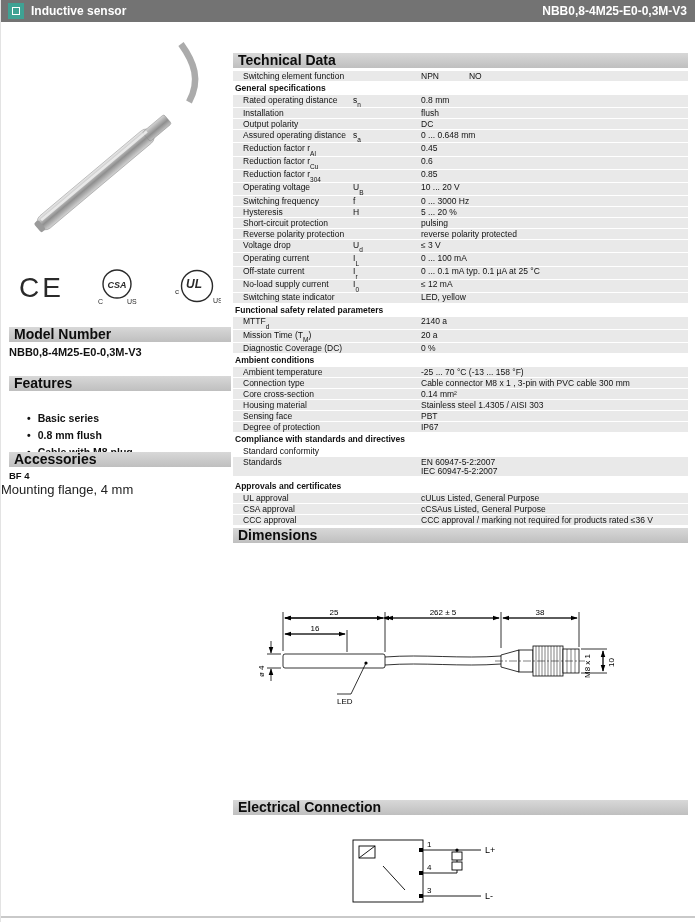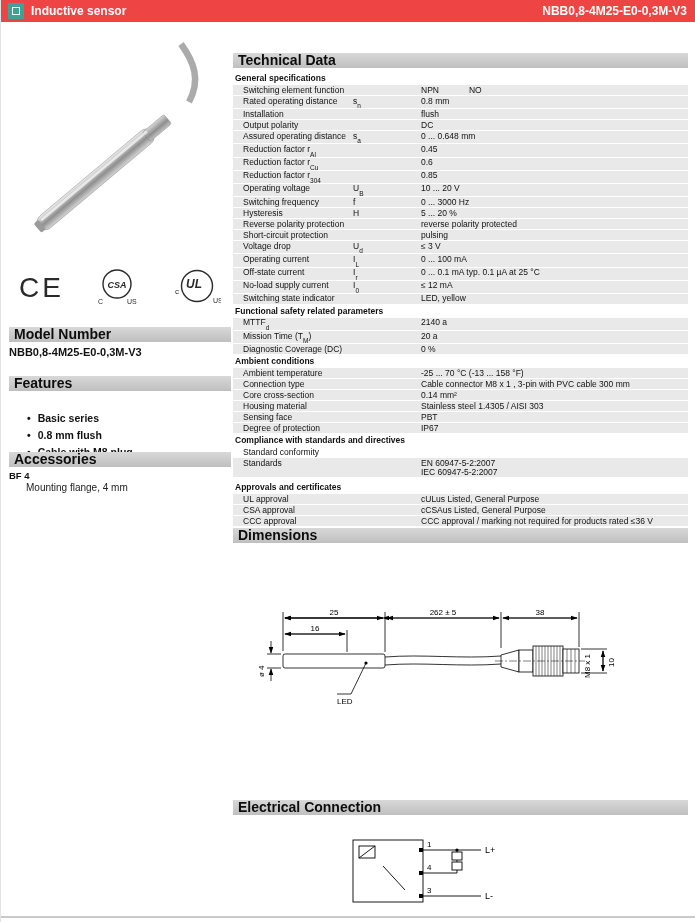--- a/index.html
+++ b/index.html
@@ -1,20 +1,20 @@
 <!DOCTYPE html>
 <html><head>
 <meta charset="utf-8">
 <style>
   html,body{margin:0;padding:0;background:#f2f2f2;}
   .page{position:relative;width:695px;height:922px;background:#ffffff;margin:0 auto;
         font-family:"Liberation Sans",sans-serif;color:#111;overflow:hidden;
         border-left:1px solid #e3e3e3;border-right:1px solid #e3e3e3;}
   
-  .topbar{position:absolute;left:0;top:0;width:695px;height:22px;background:#ef4444;}
+  .topbar{position:absolute;left:0;top:0;width:695px;height:22px;background:#737373;}
   .brandicon{position:absolute;left:7px;top:3px;width:16px;height:16px;background:#3fa294;}
   .brandicon .inner{position:absolute;left:4px;top:4px;width:6px;height:6px;border:1.5px solid #fff;}
   .topbar .title{position:absolute;left:30px;top:0;line-height:22px;color:#fff;font-size:12px;font-weight:bold;}
   .topbar .model{position:absolute;right:9px;top:0;line-height:22px;color:#fff;font-size:12px;font-weight:bold;}
   .bottomline{position:absolute;left:0;top:916px;width:695px;height:2px;background:#c9c9c9;}
 
   
   .secbar{position:absolute;height:15px;background:linear-gradient(#d8d8d8,#bfbfbf);
           font-size:14px;font-weight:bold;line-height:15px;padding-left:5px;color:#0d0d0d;box-sizing:border-box;}
   .w-left{left:8px;width:222px;}
@@ -22,21 +22,21 @@
 
   
   .photo{position:absolute;left:8px;top:42px;width:222px;height:220px;}
   .marks{position:absolute;left:8px;top:264px;width:222px;height:48px;display:flex;align-items:center;justify-content:space-between;padding:0 10px;box-sizing:border-box;}
   .ce{font-size:28px;letter-spacing:3px;color:#2a2a2a;}
   .modelvalue{position:absolute;left:8px;top:346px;font-size:11px;font-weight:bold;}
   .features-list{position:absolute;left:8px;top:396px;width:222px;margin:16px;padding:0;list-style:none;}
   .features-list li{font-size:10.5px;font-weight:bold;margin-bottom:5px;}
   .features-list .blt{margin:0 7px 0 2px;}
   .acc-name{position:absolute;left:8px;top:470px;font-size:9.5px;font-weight:bold;}
-  .acc-desc{position:absolute;left:25px;top:482px;font-size:10px;color:#222;}
+  .acc-desc{position:absolute;left:0;top:482px;font-size:13px;color:#222;}
 
   
   .ttable{position:absolute;left:232px;top:71px;width:455px;}
   .trow{display:flex;font-size:8.5px;}
   .tdata{background:#e9e9e9;min-height:9px;line-height:9px;margin-bottom:1px;padding:0.5px 0;}
   .tplain{background:transparent;min-height:9px;line-height:9px;margin-bottom:1px;padding:0.5px 0;}
   .tsec{background:#fff;font-weight:bold;line-height:9.5px;margin:3px 0 1.5px 0;}
   .tsl{padding-left:2px;}
   .tl{width:120px;padding-left:10px;box-sizing:border-box;white-space:nowrap;}
   .ts{width:68px;white-space:nowrap;}
@@ -103,27 +103,27 @@
       <li><span class="blt">•</span><span>0.8 mm flush</span></li>
       <li><span class="blt">•</span><span>Cable with M8 plug</span></li>
     </ul>
 
   <div class="secbar w-left" style="top:452px;">Accessories</div>
   <div class="acc-name">BF 4</div>
   <div class="acc-desc">Mounting flange, 4 mm</div>
 
   <div class="secbar w-right" style="top:53px;">Technical Data</div>
   <div class="ttable">
+      <div class="trow tdata">
+        <div class="tl">Switching element function</div>
+        <div class="ts"></div>
+        <div class="tv"><span>NPN</span><span class="gap">NO</span></div>
+      </div>
       <div class="trow tsec">
         <div class="tsl">General specifications</div>
-      </div>
-      <div class="trow tdata">
-        <div class="tl">Switching element function</div>
-        <div class="ts"></div>
-        <div class="tv"><span>NPN</span><span class="gap">NO</span></div>
       </div>
       <div class="trow tdata">
         <div class="tl">Rated operating distance</div>
         <div class="ts"><span>s</span><sub>n</sub></div>
         <div class="tv">0.8 mm</div>
       </div>
       <div class="trow tdata">
         <div class="tl">Installation</div>
         <div class="ts"></div>
         <div class="tv">flush</div>
@@ -162,28 +162,28 @@
         <div class="tl">Switching frequency</div>
         <div class="ts">f</div>
         <div class="tv">0 ... 3000 Hz</div>
       </div>
       <div class="trow tdata">
         <div class="tl">Hysteresis</div>
         <div class="ts">H</div>
         <div class="tv">5 ... 20 %</div>
       </div>
       <div class="trow tdata">
+        <div class="tl">Short-circuit protection</div>
+        <div class="ts"></div>
+        <div class="tv">pulsing</div>
+      </div>
+      <div class="trow tdata">
         <div class="tl">Reverse polarity protection</div>
         <div class="ts"></div>
         <div class="tv">reverse polarity protected</div>
-      </div>
-      <div class="trow tdata">
-        <div class="tl">Short-circuit protection</div>
-        <div class="ts"></div>
-        <div class="tv">pulsing</div>
       </div>
       <div class="trow tdata">
         <div class="tl">Voltage drop</div>
         <div class="ts"><span>U</span><sub>d</sub></div>
         <div class="tv">≤ 3 V</div>
       </div>
       <div class="trow tdata">
         <div class="tl">Operating current</div>
         <div class="ts"><span>I</span><sub>L</sub></div>
         <div class="tv">0 ... 100 mA</div>

